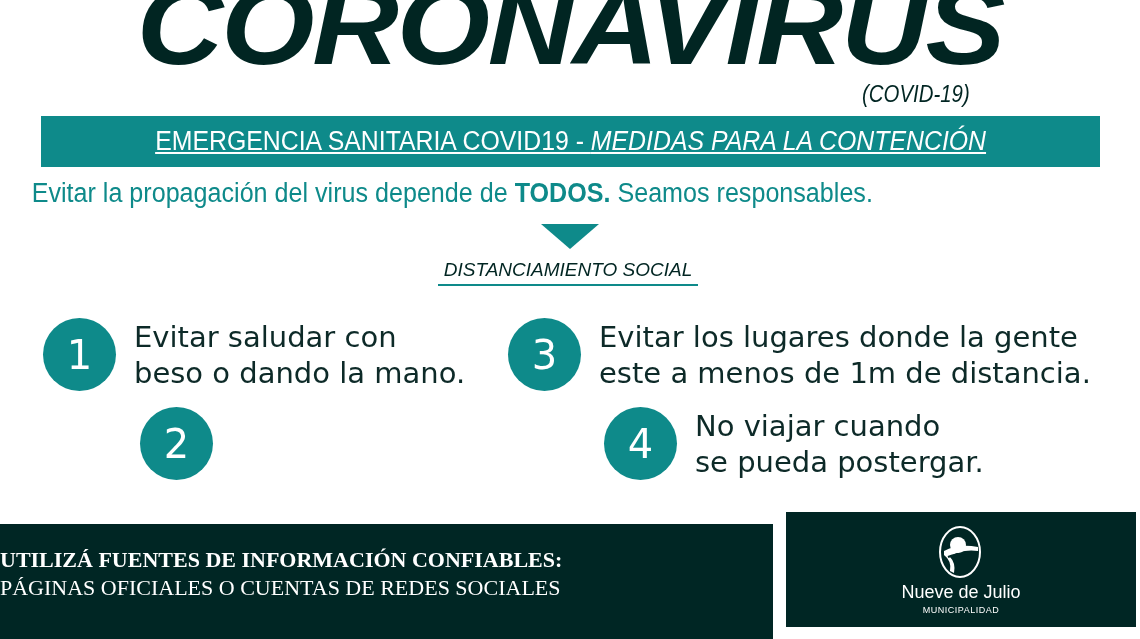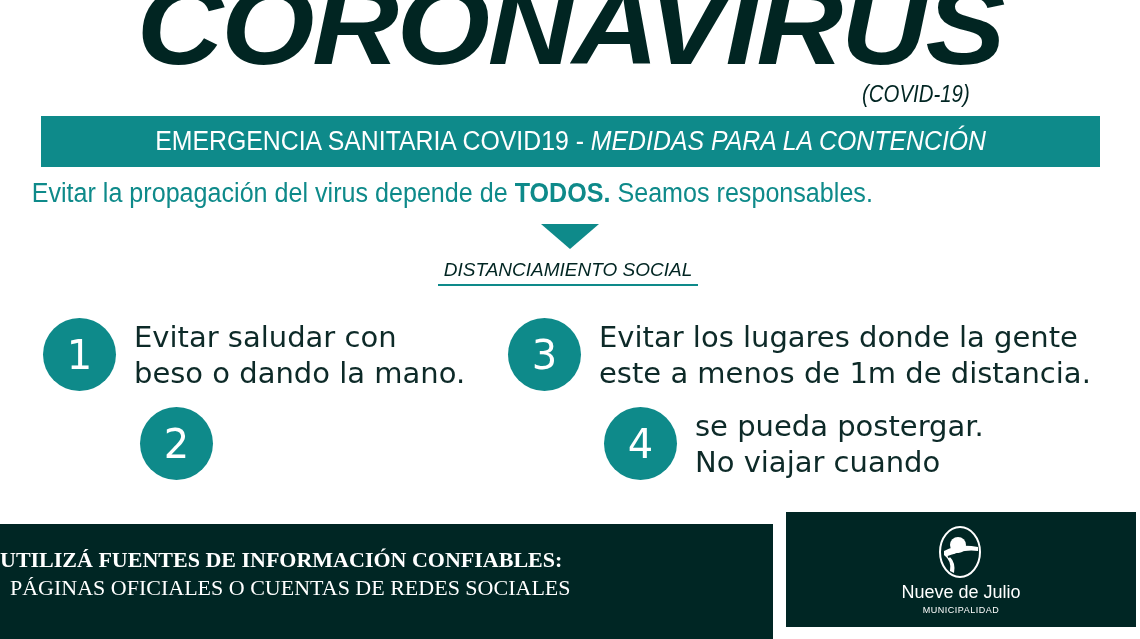--- a/index.html
+++ b/index.html
@@ -1,34 +1,34 @@
 <!DOCTYPE html>
 <html><head>
 <meta charset="utf-8">
 <style>
   html, body { margin:0; padding:0; }
   body { width:1140px; height:639px; background:#ffffff; position:relative; overflow:hidden; font-family:"DejaVu Sans", sans-serif; }
   .title { position:absolute; left:150px; top:-30px; width:840px; text-align:center; font-family:"Liberation Sans", sans-serif; font-weight:bold; font-style:italic; font-size:112px; letter-spacing:-2px; color:#012522; line-height:1; transform:scaleX(1.07); transform-origin:center; }
   .subtitle-covid { position:absolute; left:862px; top:80px; font-family:"Liberation Sans", sans-serif; font-style:italic; font-size:24px; color:#012522; transform:scaleX(0.85); transform-origin:left; }
-  .banner { position:absolute; left:41px; top:116px; width:1059px; height:51px; background:#0E8A8A; color:#fff; display:flex; align-items:center; justify-content:center; font-family:"Liberation Sans", sans-serif; font-size:27px; }
+  .banner { position:absolute; left:41px; top:116px; width:1059px; height:51px; background:#0E8A8A; color:#fff; display:flex; align-items:center; justify-content:center; font-family:"Liberation Sans", sans-serif; font-size:27px;text-decoration:underline; }
   .banner .bn { transform:scaleX(0.92); white-space:nowrap; }
   .banner i { font-style:italic; }
   .tagline { position:absolute; left:0; width:1140px; top:178px; text-align:left; color:#0E8A8A; font-family:"Liberation Sans", sans-serif; font-size:27px; }
   .tagline b { font-weight:bold; }
   .tagline .tl { display:inline-block; transform:scaleX(0.93); white-space:nowrap; }
   .arrow { position:absolute; left:541px; top:224px; width:0; height:0; border-left:29px solid transparent; border-right:29px solid transparent; border-top:25px solid #0E8A8A; }
   .section { position:absolute; left:438px; top:259px; width:260px; text-align:center; font-family:"Liberation Sans", sans-serif; font-style:italic; font-size:19px; color:#012522; }
   .section-underline { position:absolute; left:438px; top:284px; width:260px; height:2px; background:#0E8A8A; }
   .item { position:absolute; display:flex; align-items:center; }
   .num { width:73px; height:73px; border-radius:50%; background:#0E8A8A; color:#fff; display:flex; align-items:center; justify-content:center; font-size:40px; font-family:"DejaVu Sans", sans-serif; flex-shrink:0; }
   .itext { margin-left:18px; color:#0d2a28; font-size:29px; line-height:36px; font-family:"DejaVu Sans", sans-serif; white-space:nowrap; }
   .itext b { font-weight:bold; }
   .bottom-left { position:absolute; left:0; top:524px; width:773px; height:115px; background:#002624; color:#fff; text-align:left; font-family:Liberation Serif, serif; }
   .bl1 { font-weight:bold; font-size:22px; margin-top:23px; }
-  .bl2 { font-size:22px; margin-top:2px;padding-left:10px; }
+  .bl2 { font-size:22px; margin-top:2px; }
   .bottom-right { position:absolute; left:786px; top:512px; width:350px; height:115px; background:#002624; color:#fff; text-align:center; font-family:"Liberation Sans", sans-serif; }
   .logo { position:absolute; left:152px; top:13px; width:44px; height:54px; }
   .logo-name { position:absolute; left:0; width:350px; top:70px; font-size:18px; }
   .logo-sub { position:absolute; left:0; width:350px; top:93px; font-size:9px; letter-spacing:0.5px; }
 </style>
 </head>
 <body>
 
 <div class="title">CORONAVIRUS</div>
 <div class="subtitle-covid">(COVID-19)</div>
@@ -62,22 +62,22 @@
   <div class="num">3</div>
   <div class="itext">
       <div>Evitar los lugares donde la gente</div>
       <div>este a menos de 1m de distancia.</div>
     </div>
 </div>
 
 <div class="item" style="left:604px; top:407px;">
   <div class="num">4</div>
   <div class="itext">
+      <div>No viajar cuando</div>
       <div>se pueda postergar.</div>
-      <div>No viajar cuando</div>
     </div>
 </div>
 
 <div class="bottom-left">
   <div class="bl1">UTILIZÁ FUENTES DE INFORMACIÓN CONFIABLES:</div>
   <div class="bl2">PÁGINAS OFICIALES O CUENTAS DE REDES SOCIALES</div>
 </div>
 
 <div class="bottom-right">
   <svg class="logo" viewBox="0 0 44 54">

